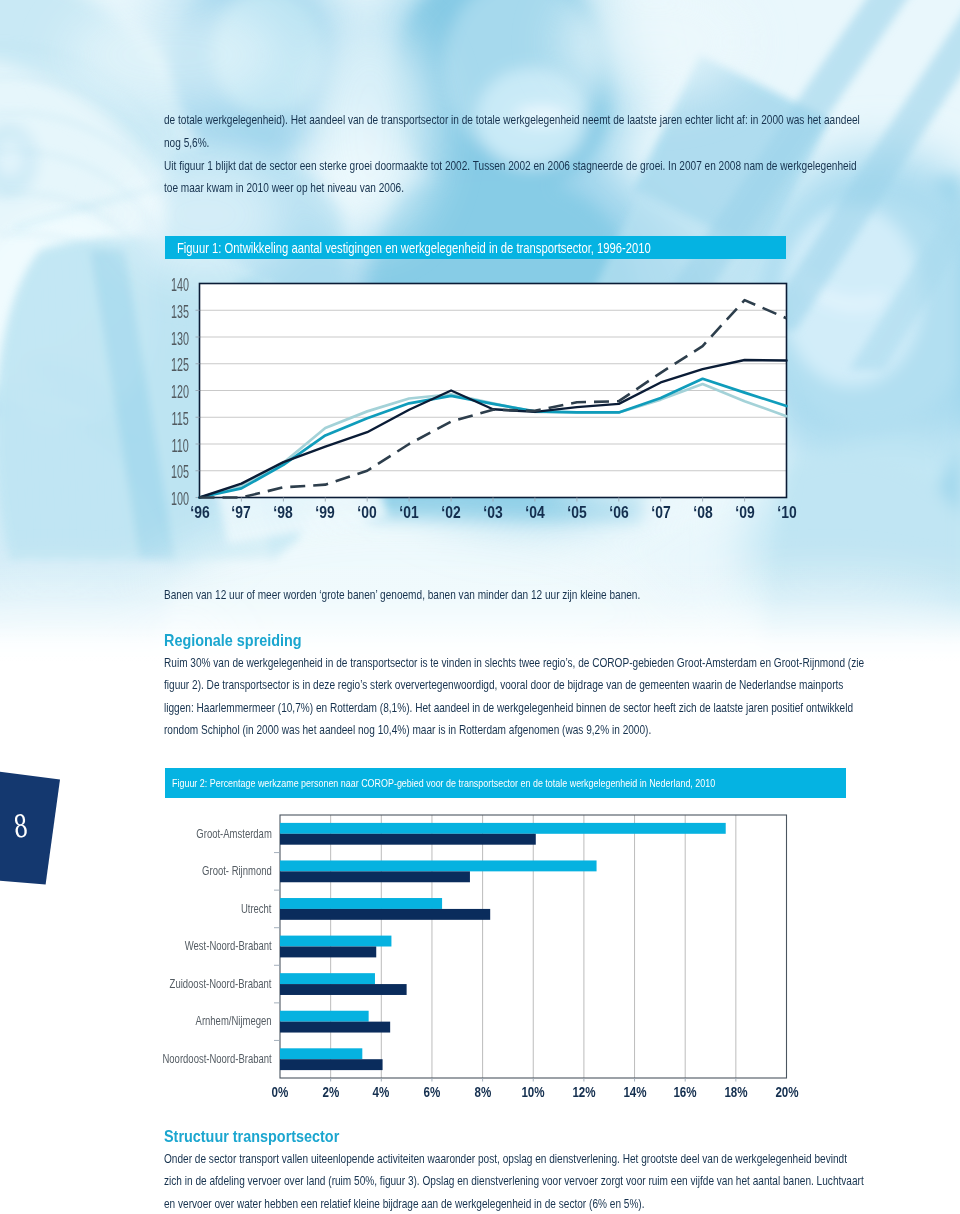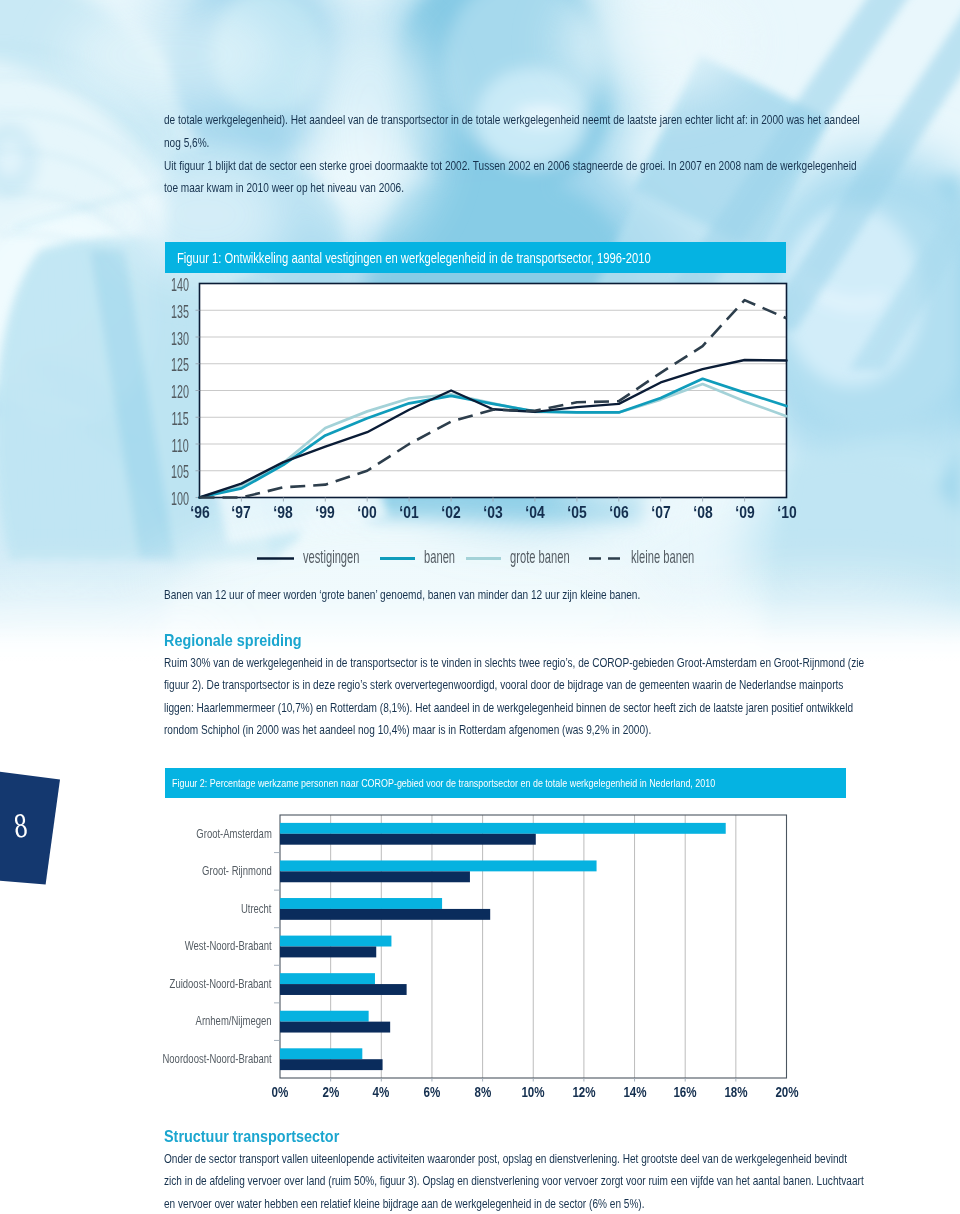--- a/index.html
+++ b/index.html
@@ -202,21 +202,21 @@
   <div class="para" style="left:164px;top:154.5px;width:948px;">Uit figuur 1 blijkt dat de sector een sterke groei doormaakte tot 2002. Tussen 2002 en 2006 stagneerde de groei. In 2007 en 2008 nam de werkgelegenheid toe maar kwam in 2010 weer op het niveau van 2006.</div>
 
   <div class="note" style="left:164px;top:583.5px;width:780px;">Banen van 12 uur of meer worden ‘grote banen’ genoemd, banen van minder dan 12 uur zijn kleine banen.</div>
 
   <h2 class="heading" style="left:164px;top:631.5px;width:500px;margin:0;">Regionale spreiding</h2>
   <div class="para" style="left:164px;top:651.5px;width:948px;">Ruim 30% van de werkgelegenheid in de transportsector is te vinden in slechts twee regio’s, de COROP-gebieden Groot-Amsterdam en Groot-Rijnmond (zie figuur 2). De transportsector is in deze regio’s sterk oververtegenwoordigd, vooral door de bijdrage van de gemeenten waarin de Nederlandse mainports liggen: Haarlemmermeer (10,7%) en Rotterdam (8,1%). Het aandeel in de werkgelegenheid binnen de sector heeft zich de laatste jaren positief ontwikkeld rondom Schiphol (in 2000 was het aandeel nog 10,4%) maar is in Rotterdam afgenomen (was 9,2% in 2000).</div>
 
   <h2 class="heading" style="left:164px;top:1128px;width:500px;margin:0;">Structuur transportsector</h2>
   <div class="para" style="left:164px;top:1147.5px;width:948px;">Onder de sector transport vallen uiteenlopende activiteiten waaronder post, opslag en dienstverlening. Het grootste deel van de werkgelegenheid bevindt zich in de afdeling vervoer over land (ruim 50%, figuur 3). Opslag en dienstverlening voor vervoer zorgt voor ruim een vijfde van het aantal banen. Luchtvaart en vervoer over water hebben een relatief kleine bijdrage aan de werkgelegenheid in de sector (6% en 5%).</div>
 
-  <div class="figbar" id="figbar1" style="left:164.8px;top:242px;width:621.7px;height:31px;">
+  <div class="figbar" id="figbar1" style="left:164.8px;top:236px;width:621.7px;height:23px;">
     <span>Figuur 1: Ontwikkeling aantal vestigingen en werkgelegenheid in de transportsector, 1996-2010</span>
   </div>
 
   <svg style="position:absolute;left:0;top:0;width:960px;height:1214px;pointer-events:none;" viewBox="0 0 960 1214">
 
     <rect x="199.5" y="283.5" width="587" height="214" fill="#ffffff"></rect>
 
     <g stroke="#c9c9c9" stroke-width="1">
       <line x1="199.5" y1="310.25" x2="786.5" y2="310.25"></line>
       <line x1="199.5" y1="337.0" x2="786.5" y2="337.0"></line>
@@ -285,32 +285,20 @@
       <div class="xlab" style="left: 467px; top: 503.5px; width: 52px;">‘03</div>
       <div class="xlab" style="left: 508.929px; top: 503.5px; width: 52px;">‘04</div>
       <div class="xlab" style="left: 550.857px; top: 503.5px; width: 52px;">‘05</div>
       <div class="xlab" style="left: 592.786px; top: 503.5px; width: 52px;">‘06</div>
       <div class="xlab" style="left: 634.714px; top: 503.5px; width: 52px;">‘07</div>
       <div class="xlab" style="left: 676.643px; top: 503.5px; width: 52px;">‘08</div>
       <div class="xlab" style="left: 718.571px; top: 503.5px; width: 52px;">‘09</div>
       <div class="xlab" style="left: 760.5px; top: 503.5px; width: 52px;">‘10</div>
     </div>
 
-  <div style="position:absolute;left:0px;top:547.5px;width:960px;height:20px;">
-    <svg style="position:absolute;left:0;top:0;width:960px;height:20px;" viewBox="0 0 960 20">
-      <line x1="257" y1="10.5" x2="294" y2="10.5" stroke="#0a1c36" stroke-width="2.7"></line>
-      <line x1="380" y1="10.5" x2="415" y2="10.5" stroke="#0f9cbb" stroke-width="2.9"></line>
-      <line x1="466" y1="10.5" x2="501" y2="10.5" stroke="#a4d2d8" stroke-width="2.9"></line>
-      <line x1="589" y1="10.5" x2="621" y2="10.5" stroke="#2d3e4c" stroke-width="2.7" stroke-dasharray="12 7"></line>
-    </svg>
-    <div class="leglab" style="left:303px;">vestigingen</div>
-    <div class="leglab" style="left:424px;">banen</div>
-    <div class="leglab" style="left:510px;">grote banen</div>
-    <div class="leglab" style="left:631px;">kleine banen</div>
-  </div>
 
   <div class="figbar" id="figbar2" style="left:164.8px;top:768px;width:681.5px;height:30px;">
     <span>Figuur 2: Percentage werkzame personen naar COROP-gebied voor de transportsector en de totale werkgelegenheid in Nederland, 2010</span>
   </div>
 
   <svg style="position:absolute;left:0;top:0;width:960px;height:1214px;pointer-events:none;" viewBox="0 0 960 1214">
     <rect x="280" y="815" width="506.5" height="263" fill="#ffffff"></rect>
     <g stroke="#b4b4b4" stroke-width="0.9">
       <line x1="330.65" y1="815" x2="330.65" y2="1078"></line>
       <line x1="381.3" y1="815" x2="381.3" y2="1078"></line>

